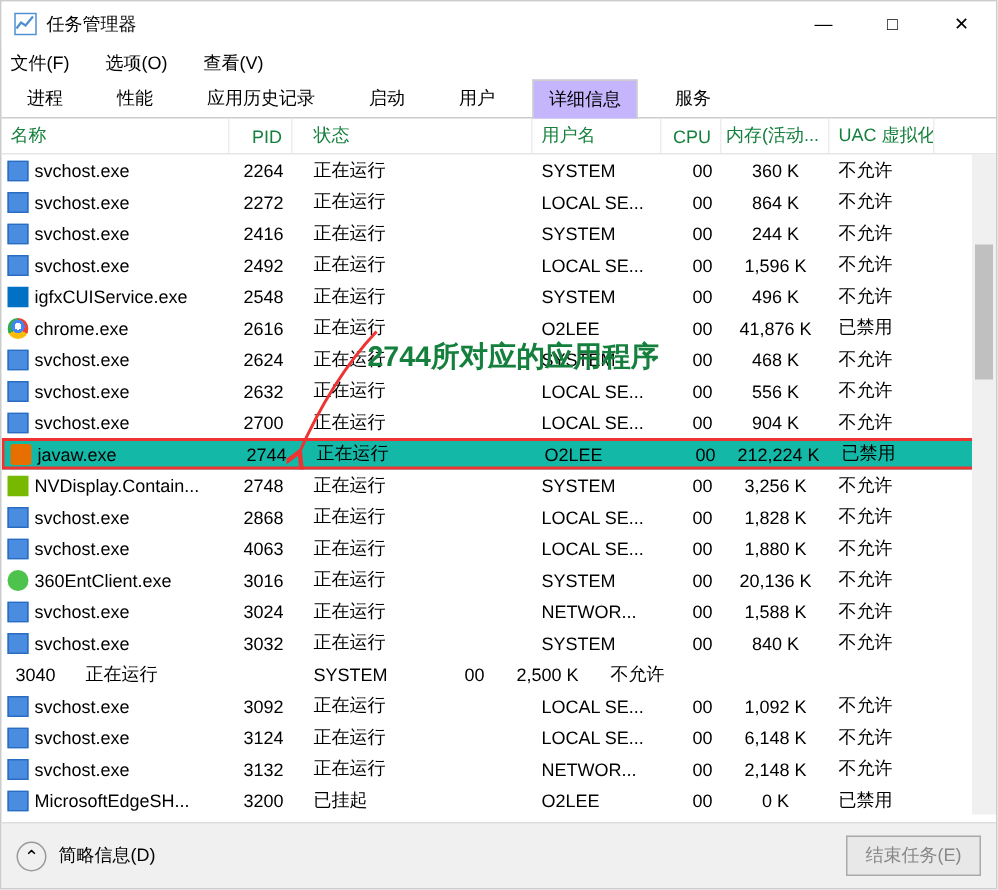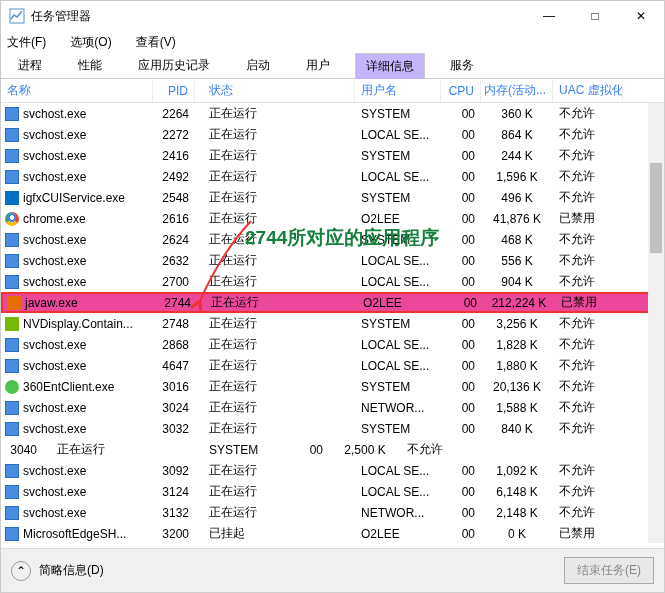--- a/index.html
+++ b/index.html
@@ -7,36 +7,36 @@
 .titlebar { height: 30px; display: flex; align-items: center; padding-left: 8px; background: #fff; }
 .titlebar .icon { width: 16px; height: 16px; margin-right: 6px; }
 .titlebar .title { flex: 1; font-size: 12px; }
 .titlebar .controls { display: flex; }
 .titlebar .controls div { width: 46px; height: 30px; display: flex; align-items: center; justify-content: center; }
 .menubar { height: 22px; display: flex; align-items: center; padding-left: 6px; gap: 24px; font-size: 12px; }
 .tabs { height: 26px; display: flex; align-items: flex-end; border-bottom: 1px solid #ccc; padding-left: 6px; gap: 14px; font-size: 12px; }
 .tab { padding: 4px 10px; border: 1px solid transparent; border-bottom: none; cursor: pointer; }
 .tab.active { border-color: #ccc; background: #c4b5fd; position: relative; top: 1px; }
 .table-wrap { height: 466px; overflow: hidden; position: relative; }
-.table-header { display: flex; height: 24px; align-items: center; border-bottom: 1px solid #e5e5e5; font-size: 12px; color: #3b82f6; }
+.table-header { display: flex; height: 24px; align-items: center; border-bottom: 1px solid #e5e5e5; font-size: 12px; color: #15803d; }
 .col { padding: 0 6px; overflow: hidden; white-space: nowrap; text-overflow: ellipsis; }
 .c-name { width: 152px; }
 .c-pid { width: 42px; text-align: right; }
 .c-status { width: 160px; padding-left: 14px; }
 .c-user { width: 86px; }
 .c-cpu { width: 40px; text-align: right; }
 .c-mem { width: 72px; text-align: center; }
 .c-uac { width: 70px; }
 .table-header .col { border-right: 1px solid #eee; height: 100%; display: flex; align-items: center; }
 .table-header .c-pid, .table-header .c-cpu, .table-header .c-mem { justify-content: flex-end; }
 .rows { overflow-y: auto; }
 .row { display: flex; height: 21px; align-items: center; font-size: 12px; }
 .row .c-name { display: flex; align-items: center; gap: 4px; padding-left: 4px; }
 .row-icon { width: 14px; height: 14px; display: inline-block; flex-shrink: 0; }
-.row.highlight { border: 2px solid #e33; background: #ec4899; }
+.row.highlight { border: 2px solid #e33; background: #14b8a6; }
 .arrow-wrap { position: absolute; left: 190px; top: 202px; pointer-events: none; z-index: 10; }
 .arrow-text { position: absolute; left: 244px; top: 224px; color: #15803d; font-size: 19px; font-weight: 700; white-space: nowrap; pointer-events: none; z-index: 10; }
 .footer { position: absolute; bottom: 0; left: 0; right: 0; height: 44px; border-top: 1px solid #ddd; display: flex; align-items: center; justify-content: space-between; padding: 0 10px; background: #f0f0f0; }
 .fewer { display: flex; align-items: center; gap: 8px; cursor: pointer; }
 .fewer .circle { width: 20px; height: 20px; border: 1px solid #999; border-radius: 50%; display: flex; align-items: center; justify-content: center; }
 .end-btn { padding: 4px 12px; border: 1px solid #aaa; background: #e8e8e8; color: #888; font-size: 12px; }
 .ic-svchost { background: #4a8de0; border: 1px solid #2a6dc0; }
 .ic-intel { background: #0071c5; }
 .ic-chrome { background: radial-gradient(circle at 50% 40%, #fff 20%, #4285f4 21% 40%, transparent 41%), conic-gradient(#ea4335 0 120deg, #fbbc05 120deg 240deg, #34a853 240deg 360deg); border-radius: 50%; }
 .ic-java { background: #e76f00; border-radius: 2px; }
@@ -233,21 +233,21 @@
         <div class="col c-user">LOCAL SE...</div>
         <div class="col c-cpu">00</div>
         <div class="col c-mem">1,828 K</div>
         <div class="col c-uac">不允许</div>
       </div>
       <div class="row">
         <div class="col c-name">
           <span class="row-icon ic-svchost"></span>
           <span>svchost.exe</span>
         </div>
-        <div class="col c-pid">4647</div>
+        <div class="col c-pid">4063</div>
         <div class="col c-status">正在运行</div>
         <div class="col c-user">LOCAL SE...</div>
         <div class="col c-cpu">00</div>
         <div class="col c-mem">1,880 K</div>
         <div class="col c-uac">不允许</div>
       </div>
       <div class="row">
         <div class="col c-name">
           <span class="row-icon ic-360"></span>
           <span>360EntClient.exe</span>

